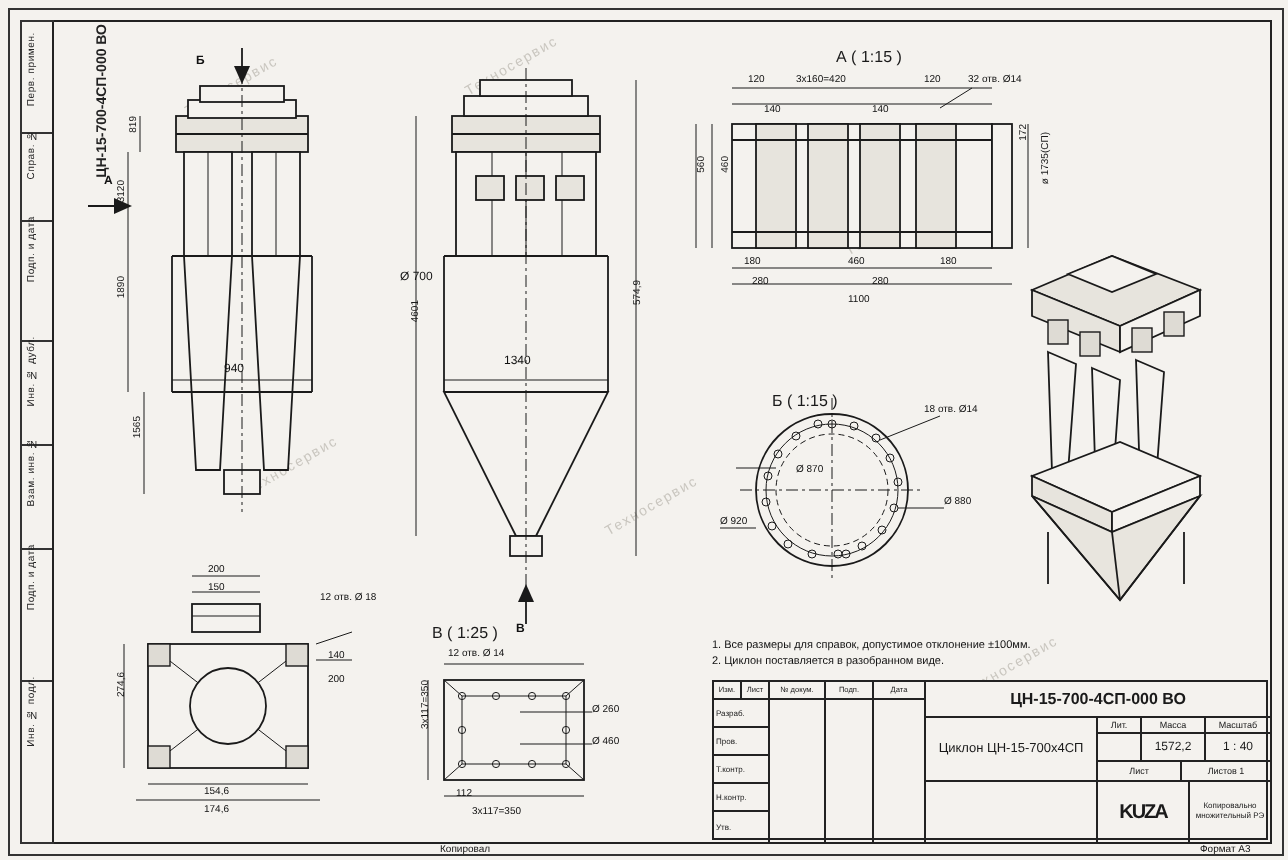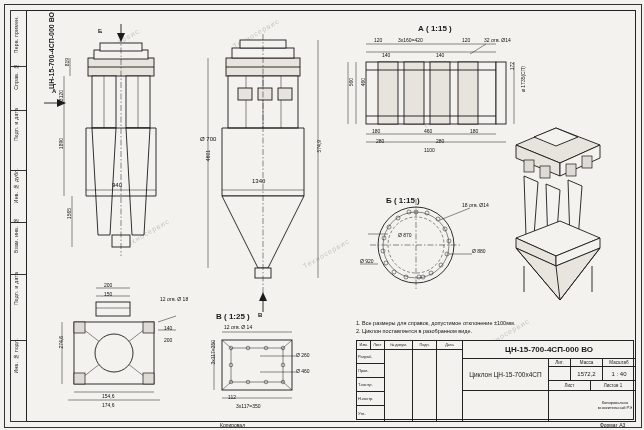--- a/index.html
+++ b/index.html
@@ -17,21 +17,21 @@
   .left-cells{position:absolute;left:10px;top:10px;width:16px;height:410px;}
   .left-cells div{position:absolute;left:0;width:16px;border-bottom:1px solid #333;}
 
   .vtext{
     position:absolute;writing-mode:vertical-rl;transform:rotate(180deg);
     font-size:5px;letter-spacing:.3px;white-space:nowrap;color:#222;
   }
   .lbl{position:absolute;font-size:6px;white-space:nowrap;color:#111;}
   .lbl.b{font-weight:bold;}
   .tiny{font-size:5px;}
-  .ttl{position:absolute;font-size:8px;font-weight:bold;white-space:nowrap;}
+  .ttl{position:absolute;font-size:8px;font-weight:normal;white-space:nowrap;}
   .vnum{position:absolute;writing-mode:vertical-rl;transform:rotate(180deg);font-size:5px;white-space:nowrap;}
 
   
   .wm{
     position:absolute;font-size:7px;color:#c9c6bf;letter-spacing:1px;
     transform:rotate(-30deg);white-space:nowrap;pointer-events:none;
   }
 
   
   .tb{position:absolute;border:1px solid #222;box-sizing:border-box;font-size:5px;}
@@ -376,20 +376,23 @@
       <span style="font-size:6px;">1 : 40</span>
     </div>
 
     <div class="cell" style="left:192px;top:40px;width:42px;height:10px;display:flex;align-items:center;justify-content:center;">
       <span style="font-size:4.5px;">Лист</span>
     </div>
     <div class="cell" style="left:234px;top:40px;width:44px;height:10px;border-right:none;display:flex;align-items:center;justify-content:center;">
       <span style="font-size:4.5px;">Листов 1</span>
     </div>
 
+    <div class="cell" style="left:192px;top:50px;width:46px;height:30px;border-bottom:none;display:flex;align-items:center;justify-content:center;">
+      <span class="logo">KUZA</span>
+    </div>
     <div class="cell" style="left:238px;top:50px;width:40px;height:30px;border-right:none;border-bottom:none;display:flex;align-items:center;justify-content:center;text-align:center;">
       <span style="font-size:4px;line-height:1.2;">Копировально
 множительный РЭ</span>
     </div>
 
     <div class="cell" style="left:0;top:0;width:14px;height:9px;display:flex;align-items:center;justify-content:center;">
       <span style="font-size:3.8px;">Изм.</span>
     </div>
     <div class="cell" style="left:14px;top:0;width:14px;height:9px;display:flex;align-items:center;justify-content:center;">
       <span style="font-size:3.8px;">Лист</span>

